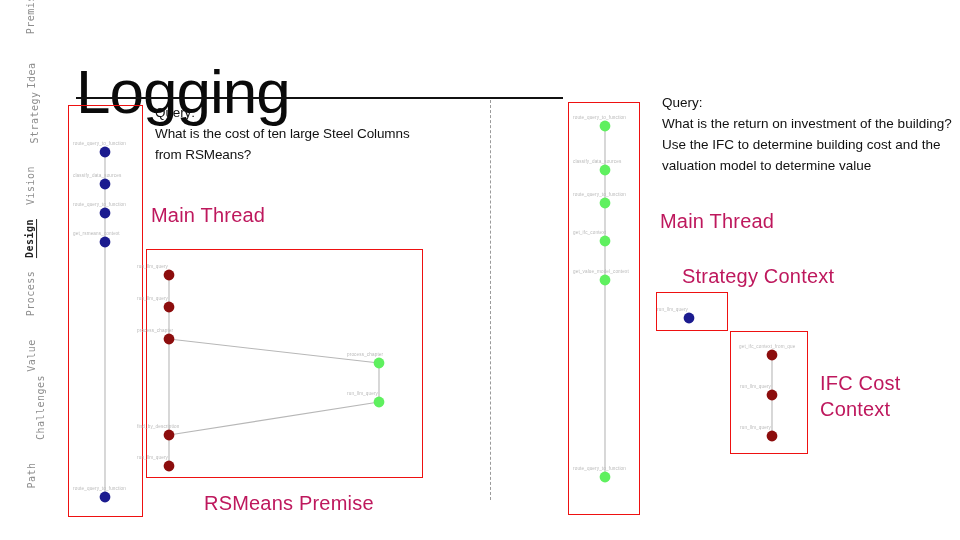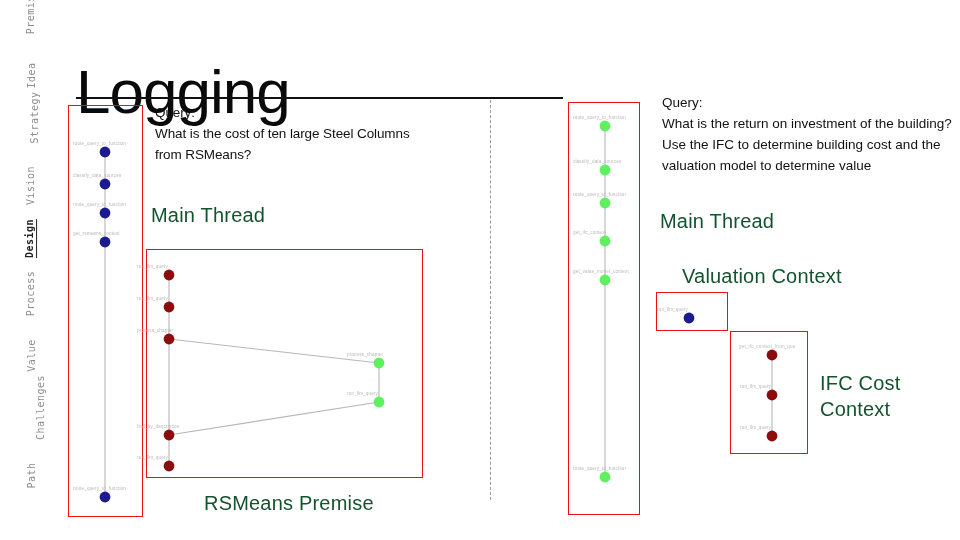--- a/index.html
+++ b/index.html
@@ -34,21 +34,21 @@
     position:absolute;left:482px;top:100px;width:0;height:400px;
     border-left:1px dashed #9a9a9a;
   }
 
   
   .query{position:absolute;color:#111;font-size:13.5px;line-height:21px;white-space:pre-line;}
   #query-left{left:147px;top:102px;width:310px;letter-spacing:-.1px;}
   #query-right{left:654px;top:92px;width:300px;}
 
   
-  .caption{position:absolute;color:#14532d;font-size:20px;line-height:26px;letter-spacing:.2px;white-space:pre-line;}
+  .caption{position:absolute;color:#be185d;font-size:20px;line-height:26px;letter-spacing:.2px;white-space:pre-line;}
   #cap-main-left{left:143px;top:202px;}
   #cap-rsmeans{left:196px;top:490px;}
   #cap-main-right{left:652px;top:208px;}
   #cap-valuation{left:674px;top:263px;}
   #cap-ifc{left:812px;top:370px;}
 
   
   .box{position:absolute;border:1.6px solid #ee1111;box-sizing:border-box;}
   #box-left-thread{left:60px;top:105px;width:75px;height:412px;}
   #box-rsmeans{left:138px;top:249px;width:277px;height:229px;}
@@ -100,21 +100,21 @@
 What is the cost of ten large Steel Columns
 from RSMeans?</div>
   <div class="query" id="query-right">Query:
 What is the return on investment of the building?
 Use the IFC to determine building cost and the
 valuation model to determine value</div>
 
   <div class="caption" id="cap-main-left">Main Thread</div>
   <div class="caption" id="cap-rsmeans">RSMeans Premise</div>
   <div class="caption" id="cap-main-right">Main Thread</div>
-  <div class="caption" id="cap-valuation">Valuation Context</div>
+  <div class="caption" id="cap-valuation">Strategy Context</div>
   <div class="caption" id="cap-ifc">IFC Cost
 Context</div>
 
   <svg id="graph" viewBox="0 0 960 540">
       <g>
         <line x1="97" y1="152" x2="97" y2="184" class="edge"></line>
         <line x1="97" y1="184" x2="97" y2="213" class="edge"></line>
         <line x1="97" y1="213" x2="97" y2="242" class="edge"></line>
         <line x1="97" y1="242" x2="97" y2="497" class="edge"></line>
         <text x="65" y="145" class="nlabel">route_query_to_function</text>

